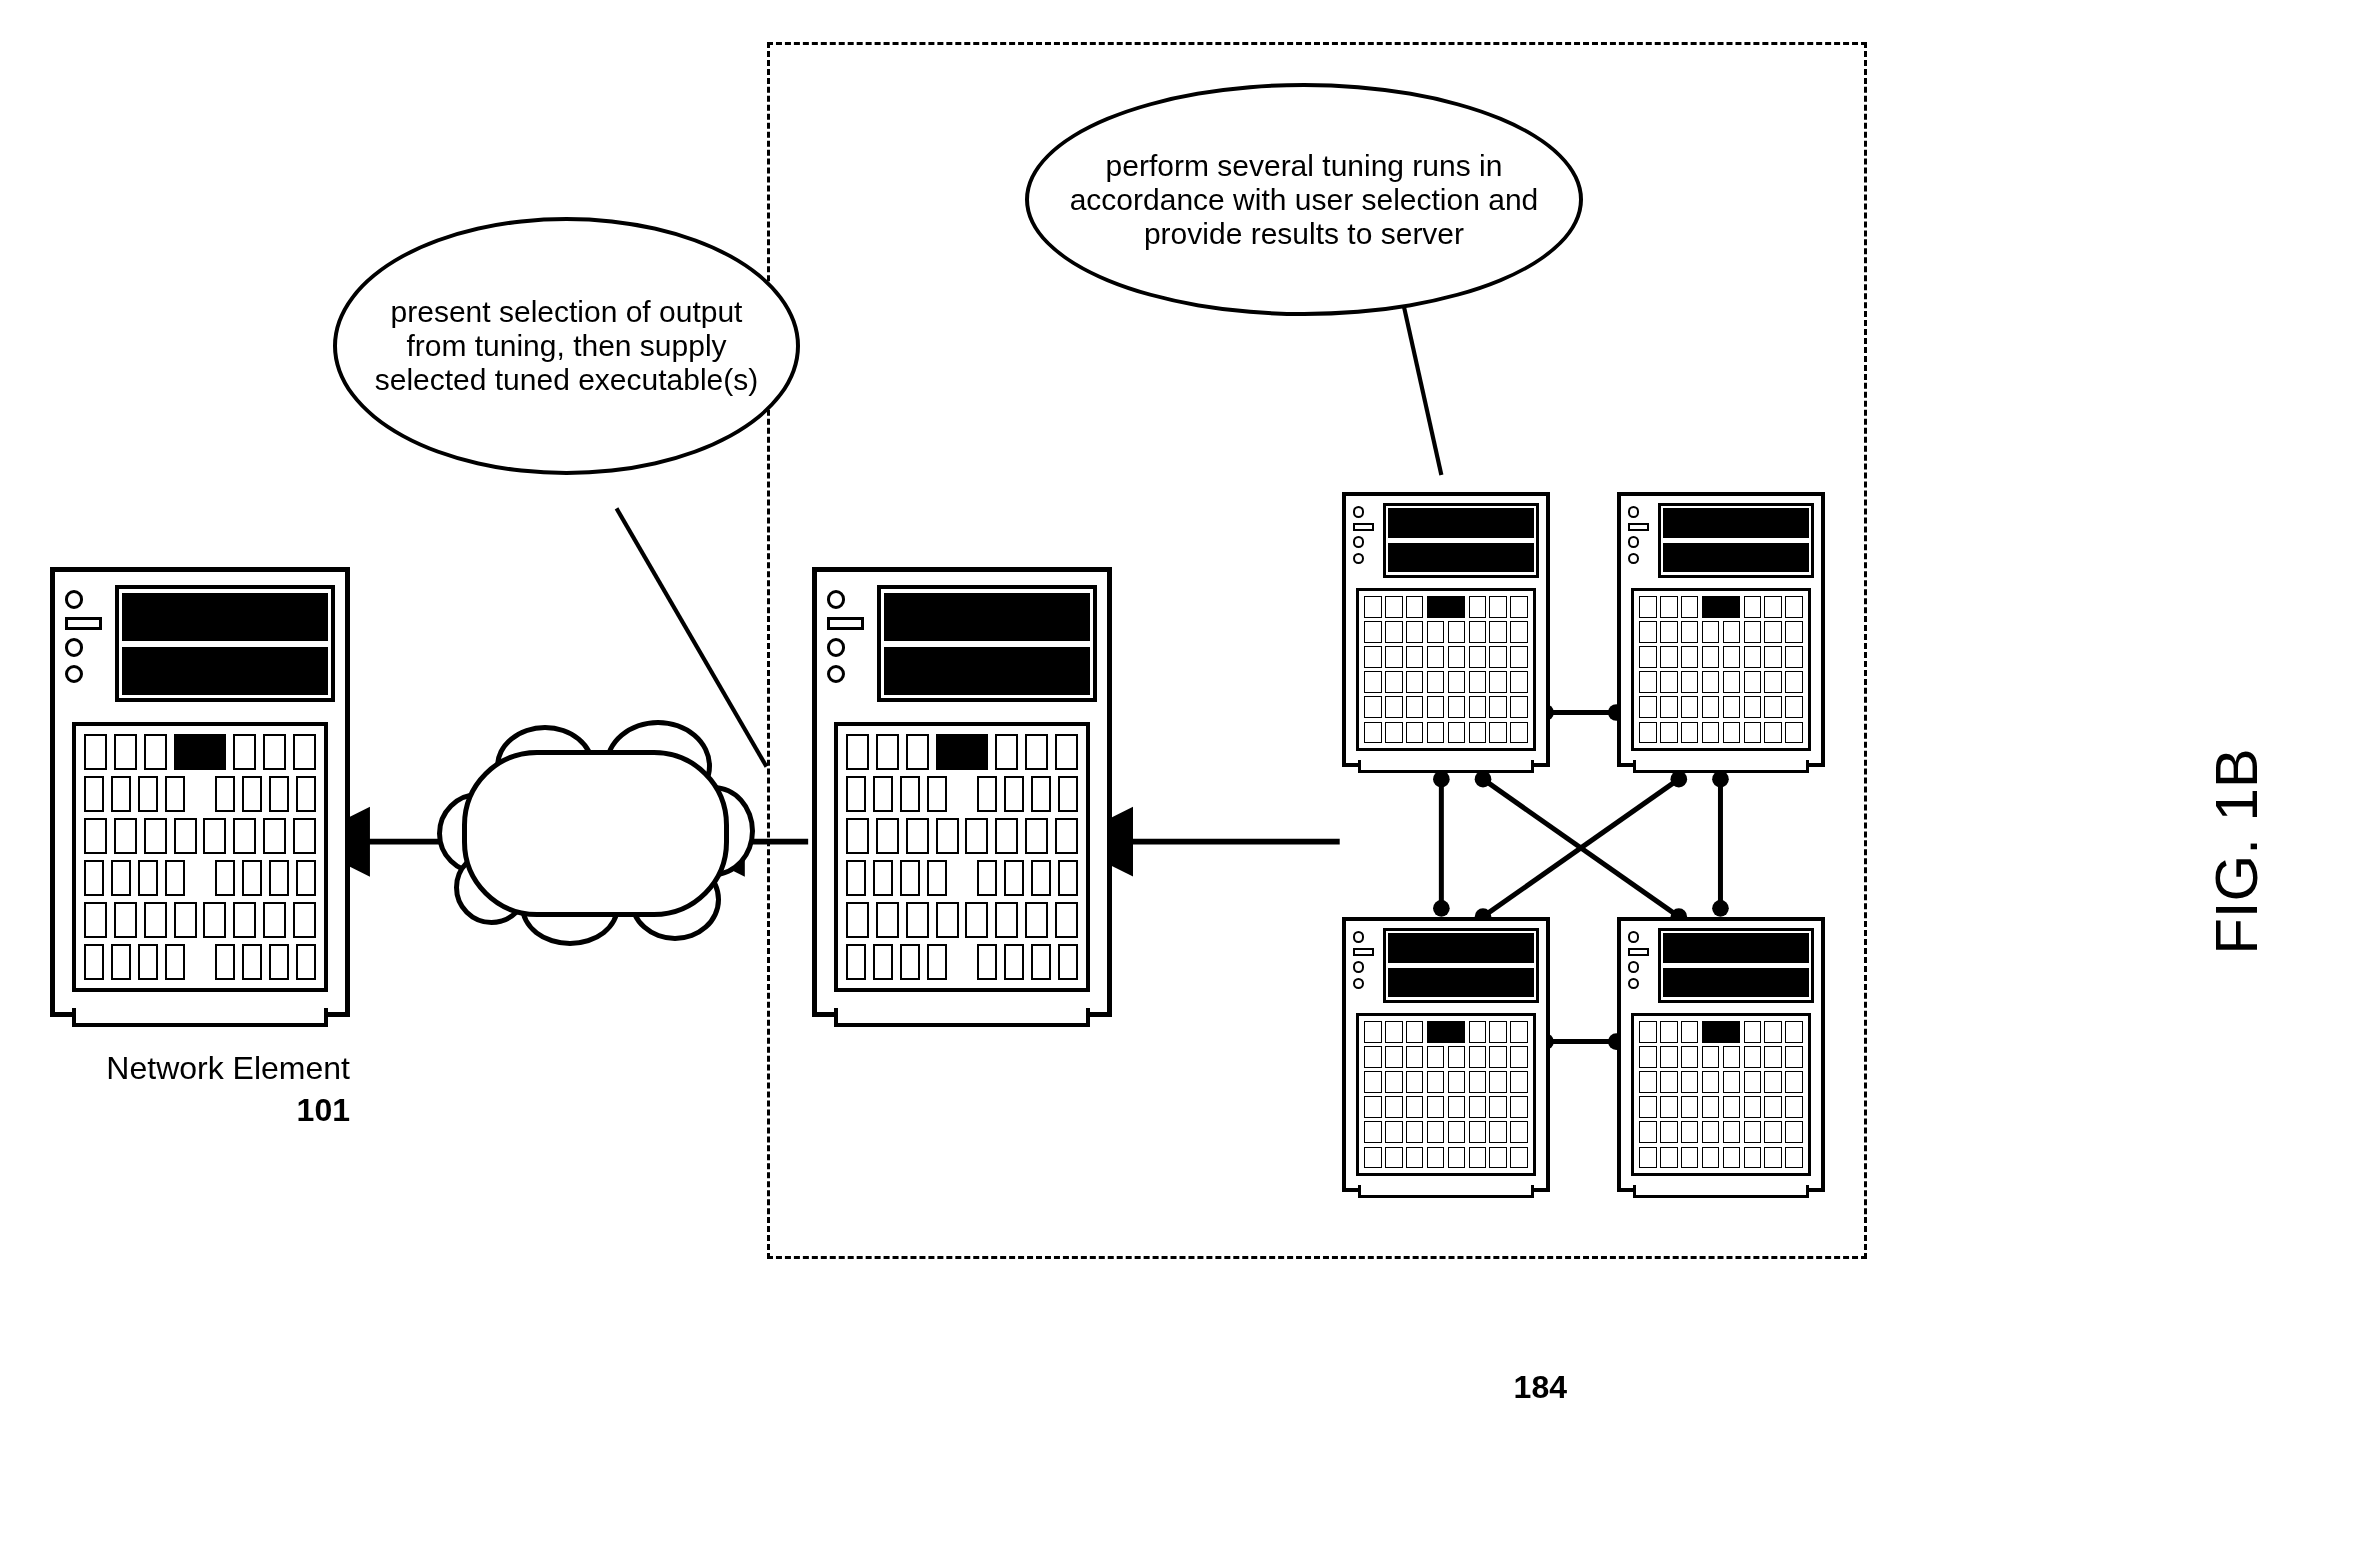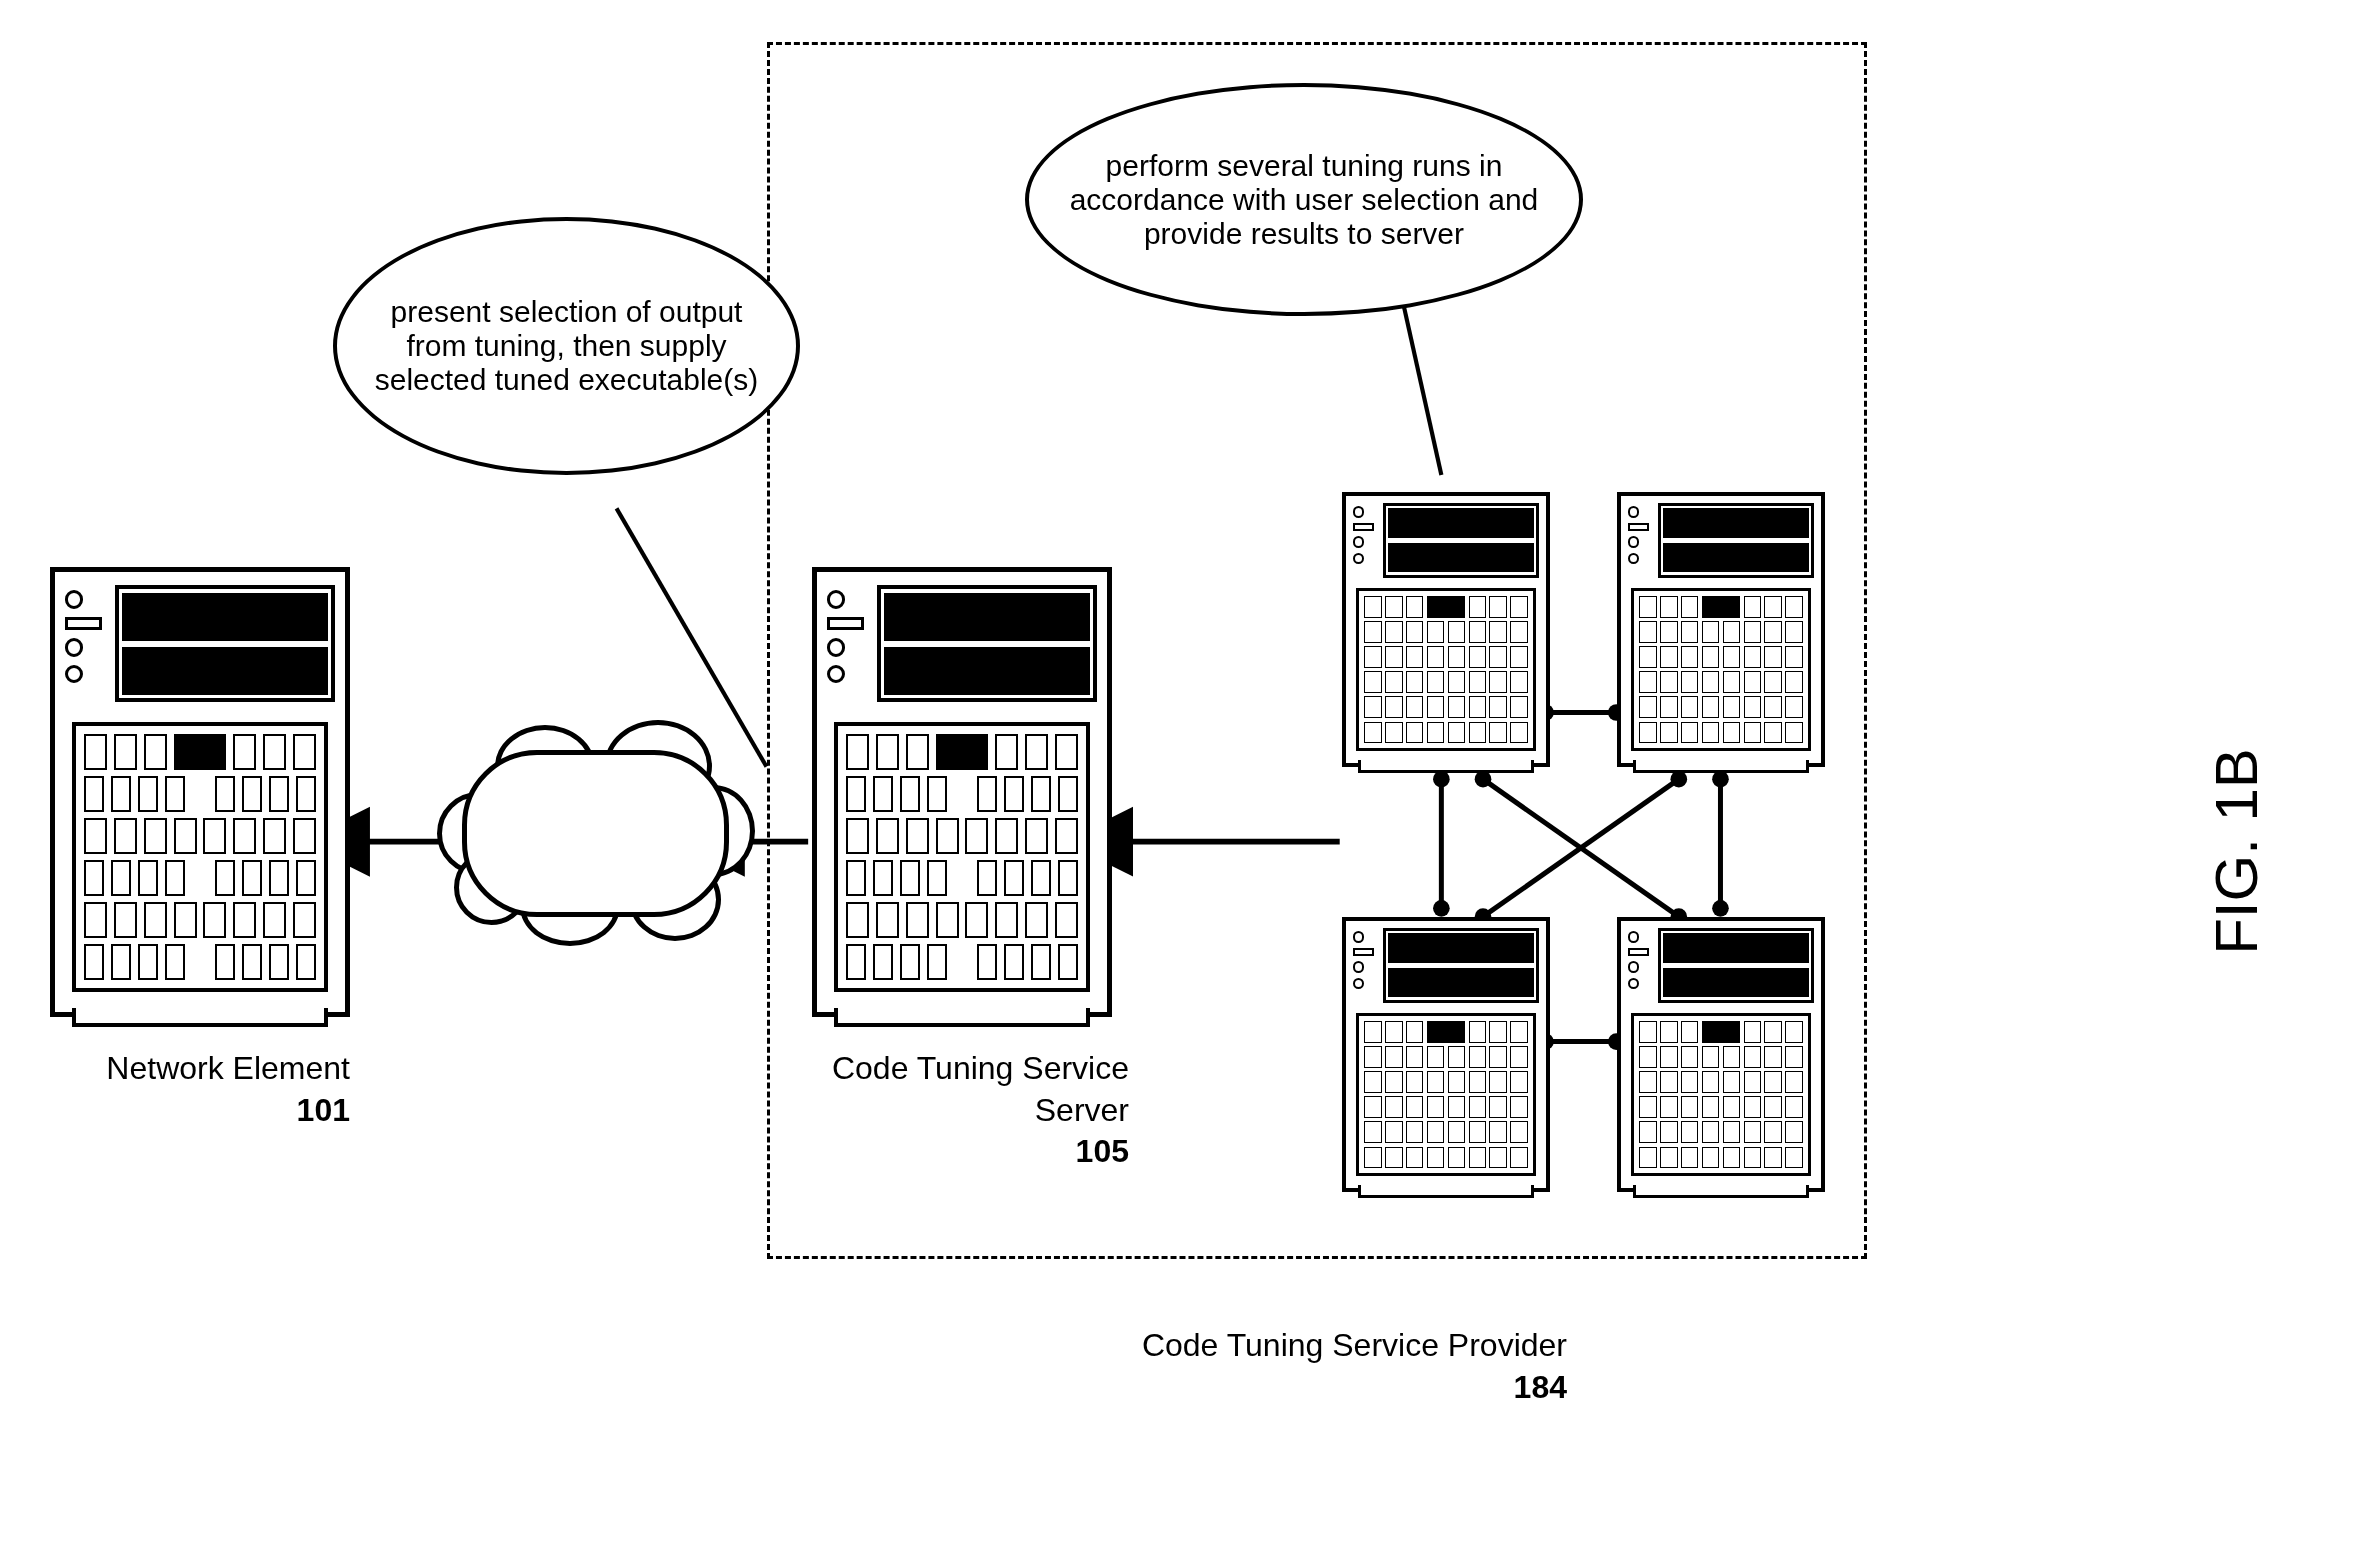--- a/index.html
+++ b/index.html
@@ -393,24 +393,20 @@
           <div class="key"></div>
           <div class="key"></div>
           <div class="key gap"></div>
           <div class="key"></div>
           <div class="key"></div>
           <div class="key"></div>
           <div class="key"></div>
         </div>
     </div>
   </div>
-  <div class="label" style="left:796px; top:1048px; width:333px;">
-    <span>Code Tuning Service Server</span><br>
-    <span class="num">105</span>
-  </div>
 
   <div class="sserver" style="left:1342px; top:492px;">
     <div class="stoprow">
         <div class="slights">
           <div class="led"></div>
           <div class="slot"></div>
           <div class="led"></div>
           <div class="led"></div>
         </div>
         <div class="sdrives">
@@ -701,20 +697,20 @@
           <div class="skey"></div>
           <div class="skey"></div>
           <div class="skey"></div>
           <div class="skey"></div>
         </div>
     </div>
   </div>
 
 
   <div class="label" style="left:1067px; top:1325px; width:500px;">
-    <span>Code Tuning Service Provider</span><br>
+    <br>
     <span class="num">184</span>
   </div>
 
   <div class="figlabel" style="left:2133px; top:817px;">FIG. 1B</div>
 
 </div>
 
 
 </body></html>

